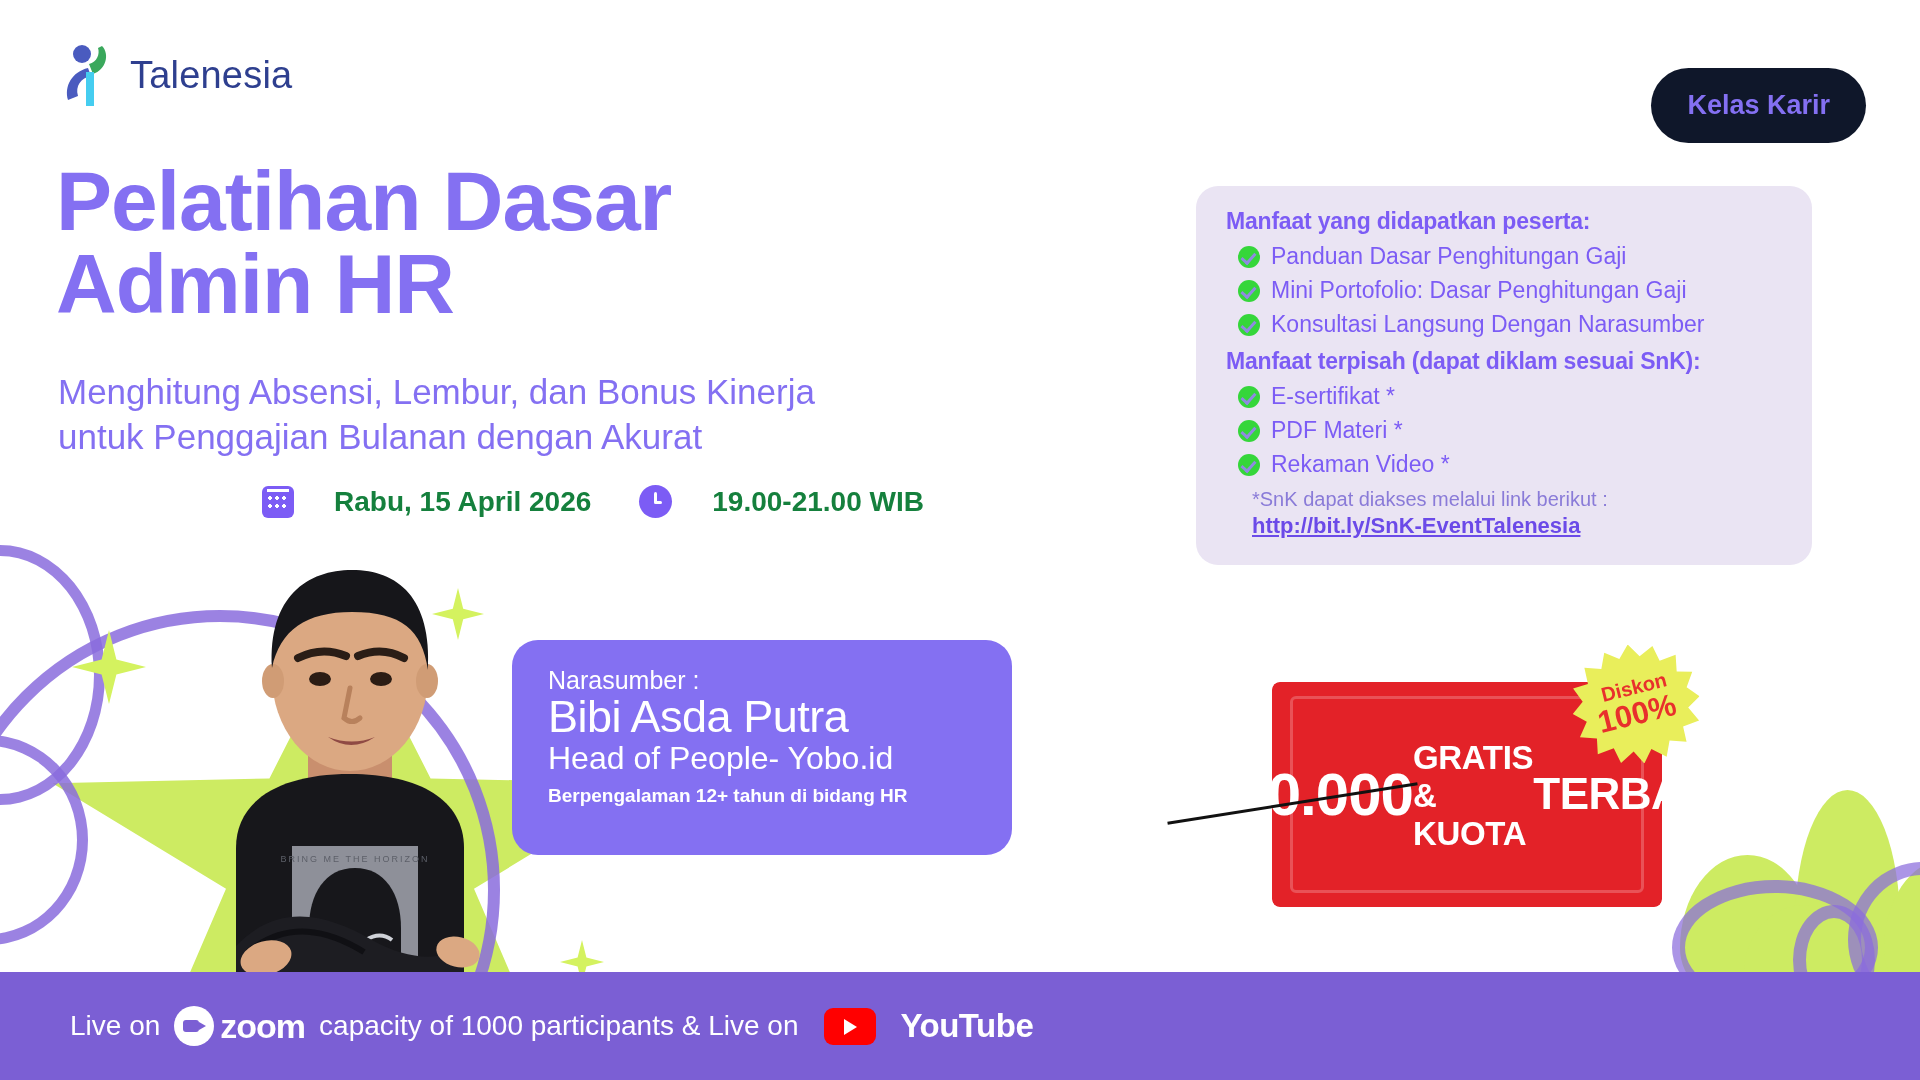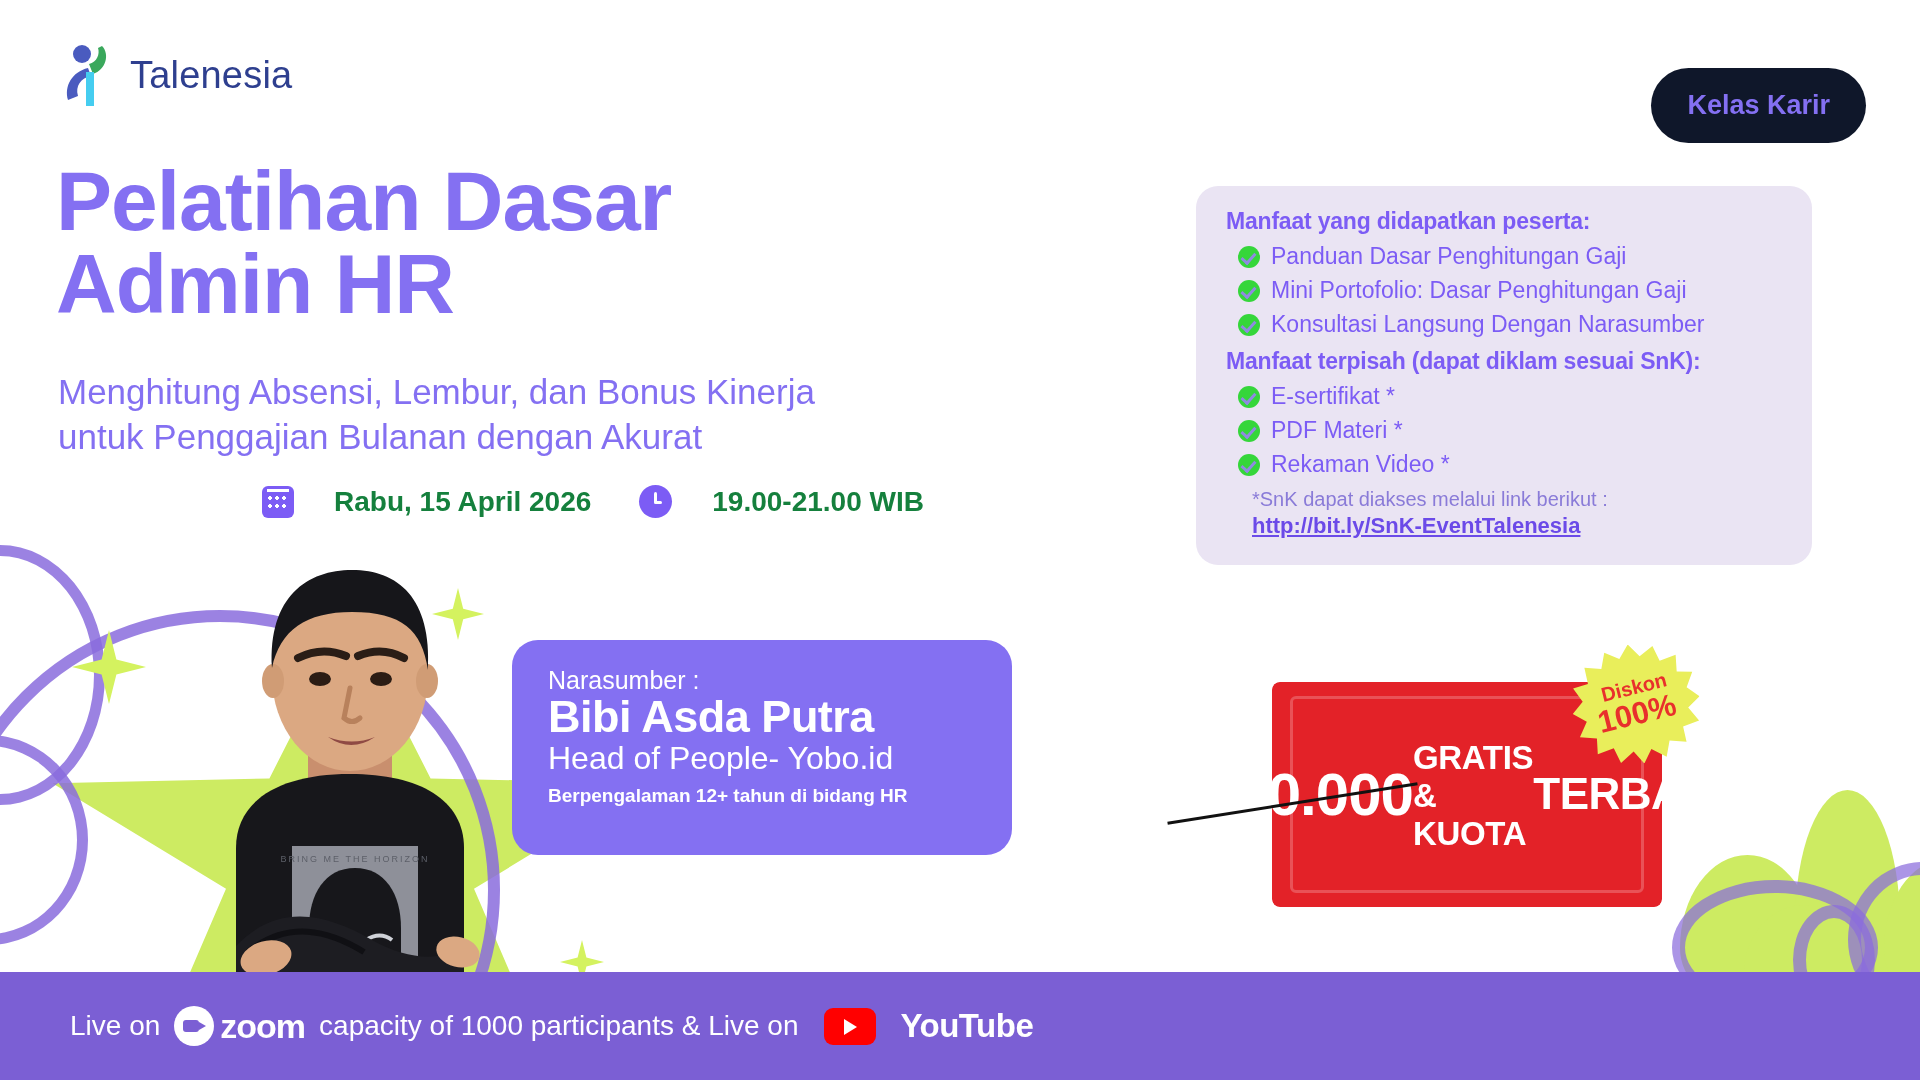--- a/index.html
+++ b/index.html
@@ -111,21 +111,21 @@
   .benefit-label { font-size:23px; color:#7c5cf5; }
   .snk-note { margin:10px 0 0 26px; font-size:20px; color:#8a7bd8; }
   .snk-link { font-size:22px; font-weight:bold; color:#6b4ae8; margin-left:26px; display:block; margin-top:2px; }
 
   
   .speaker-card {
     position:absolute; left:512px; top:640px; width:500px; height:215px;
     background:#8470f2; border-radius:26px; padding:26px 0 0 36px; color:#fff;
   }
   .sp-label { font-size:25px; font-weight:400; }
-  .sp-name  { font-size:45px; font-weight:bold; line-height:1.06; letter-spacing:-.5px; margin-top:-2px; }
+  .sp-name  { font-size:45px; font-weight:normal; line-height:1.06; letter-spacing:-.5px; margin-top:-2px; }
   .sp-role  { font-size:32px; font-weight:400; line-height:1.12; }
   .sp-exp   { font-size:19px; font-weight:600; margin-top:8px; }
 
   
   .photo { position:absolute; left:140px; top:548px; width:420px; height:432px; }
 
   
   .ticket-wrap { position:absolute; left:1272px; top:682px; width:390px; height:225px; }
   .ticket {
     position:absolute; inset:0; background:#e32228;

